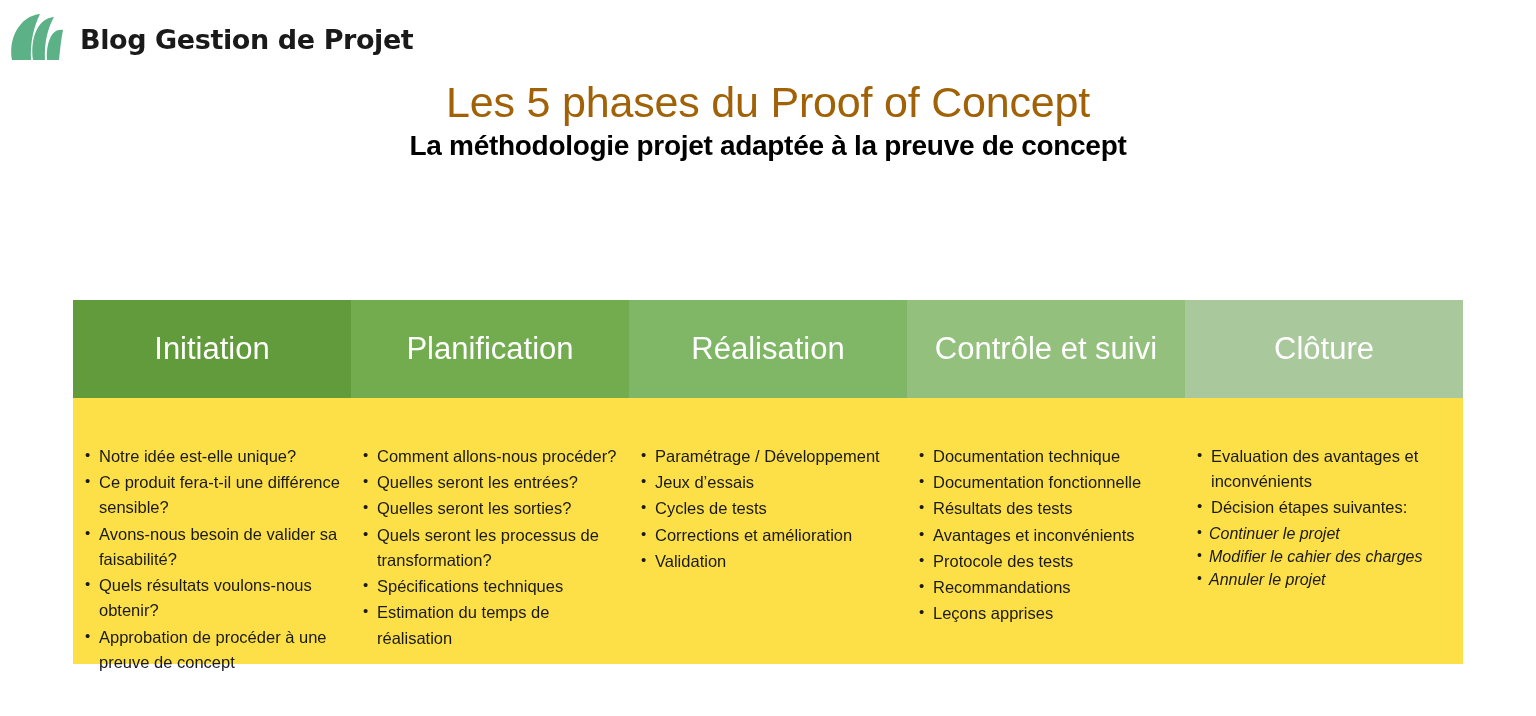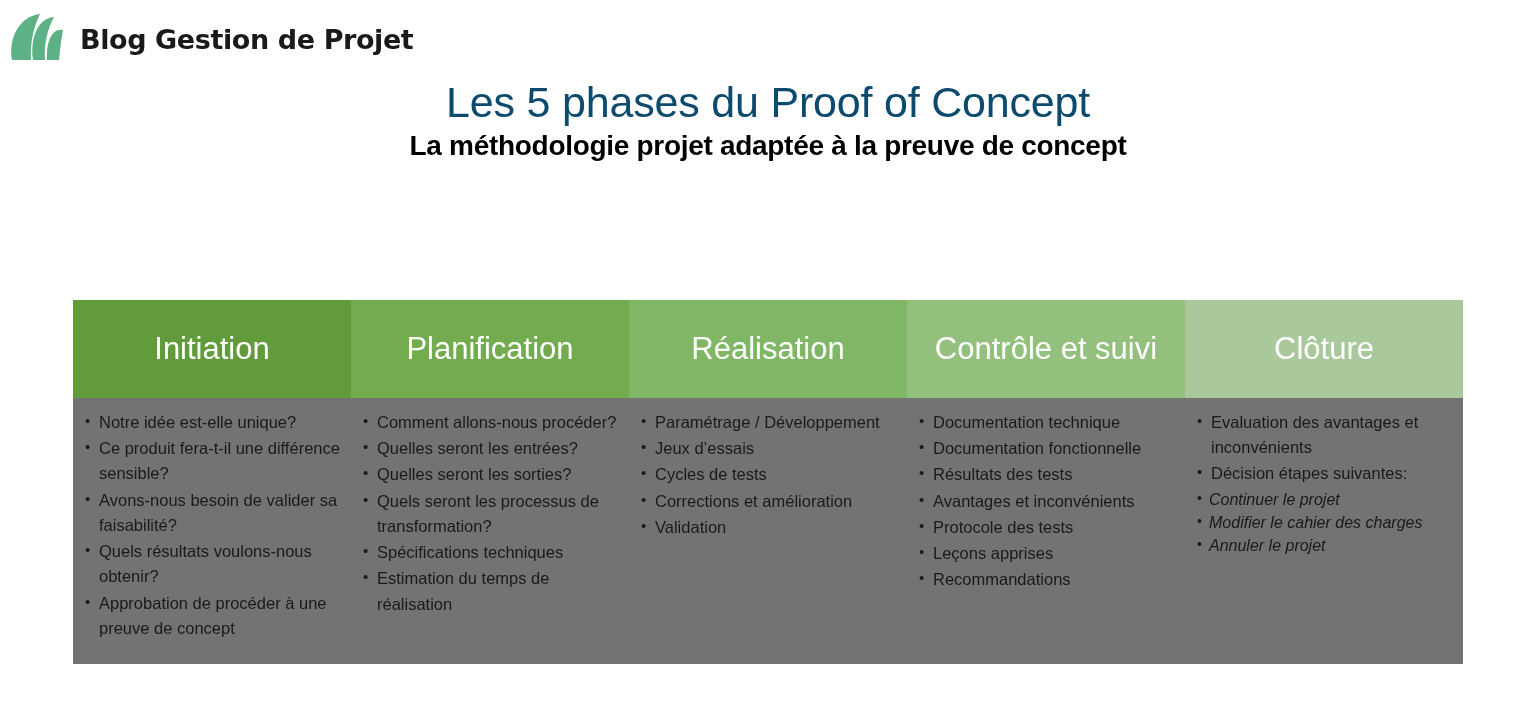--- a/index.html
+++ b/index.html
@@ -43,21 +43,21 @@
     position: absolute;
     left: 0;
     top: 78px;
     width: 1536px;
     text-align: center;
   }
   #page-title {
     font-family: "Liberation Sans", sans-serif;
     font-size: 43px;
     font-weight: normal;
-    color: #0c4a6e;
+    color: #a16207;
     line-height: 1.12;
     letter-spacing: -0.2px;
   }
   #page-subtitle {
     font-family: "Liberation Sans", sans-serif;
     font-size: 28px;
     font-weight: bold;
     color: #000000;
     line-height: 1.15;
     margin-top: 4px;
@@ -72,21 +72,22 @@
     width: 1390px;
     height: 364px;
     display: flex;
     justify-content: space-between;
   }
   .phase-card {
     width: 280px;
     height: 364px;
     display: flex;
     flex-direction: column;
-    background: #737373;
+    background: #fde047;
+    gap: 34px;
   }
   .phase-header {
     height: 98px;
     flex: 0 0 98px;
     display: flex;
     align-items: center;
     justify-content: center;
     text-align: center;
     padding: 0 8px;
     box-sizing: border-box;
@@ -217,22 +218,22 @@
       <div class="phase-header" style="background: rgb(147, 192, 125);">
         <div class="phase-title">Contrôle et suivi</div>
       </div>
       <div class="phase-body">
         <ul class="bullets">
           <li>Documentation technique</li>
           <li>Documentation fonctionnelle</li>
           <li>Résultats des tests</li>
           <li>Avantages et inconvénients</li>
           <li>Protocole des tests</li>
+          <li>Recommandations</li>
           <li>Leçons apprises</li>
-          <li>Recommandations</li>
         </ul>
       </div>
     </div>
     <div class="phase-card">
       <div class="phase-header" style="background: rgb(169, 200, 155);">
         <div class="phase-title">Clôture</div>
       </div>
       <div class="phase-body">
         <ul class="bullets">
           <li>Evaluation des avantages et inconvénients</li>

